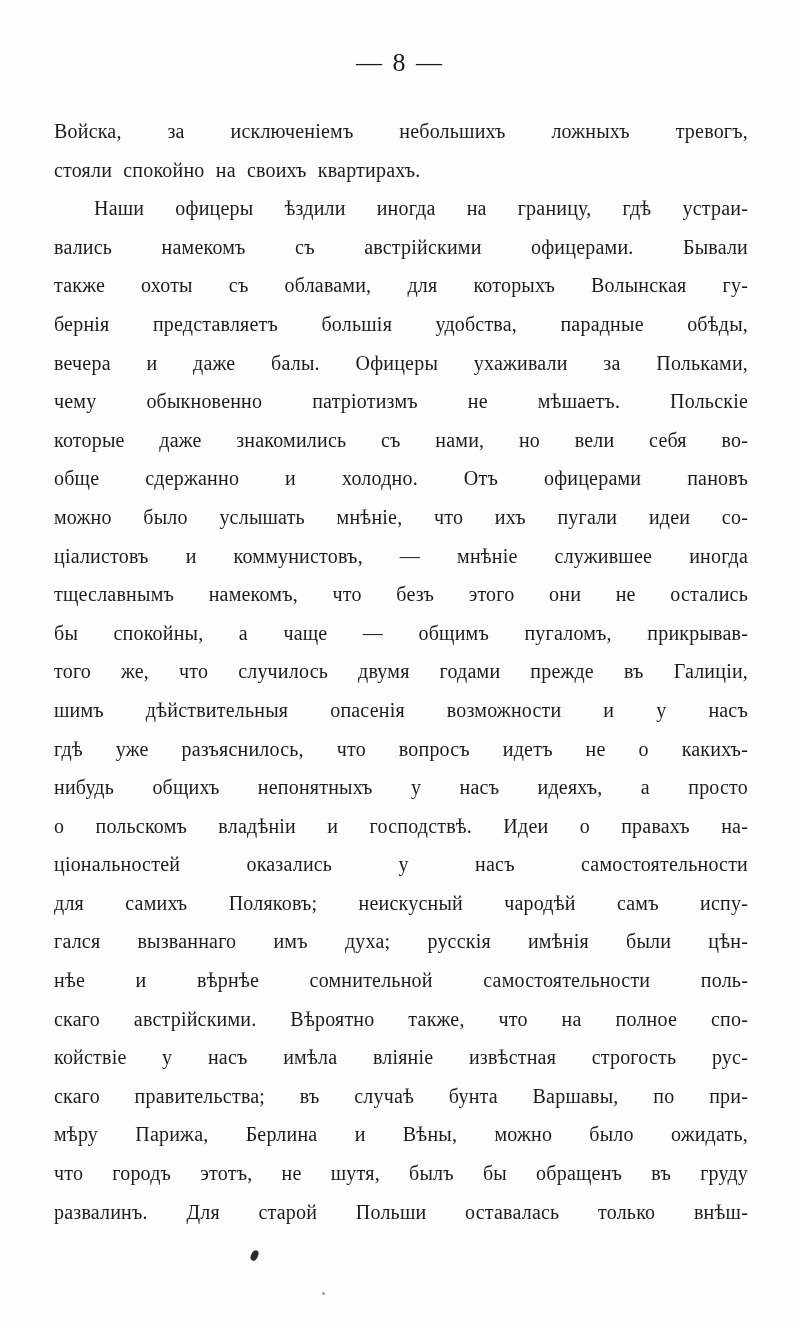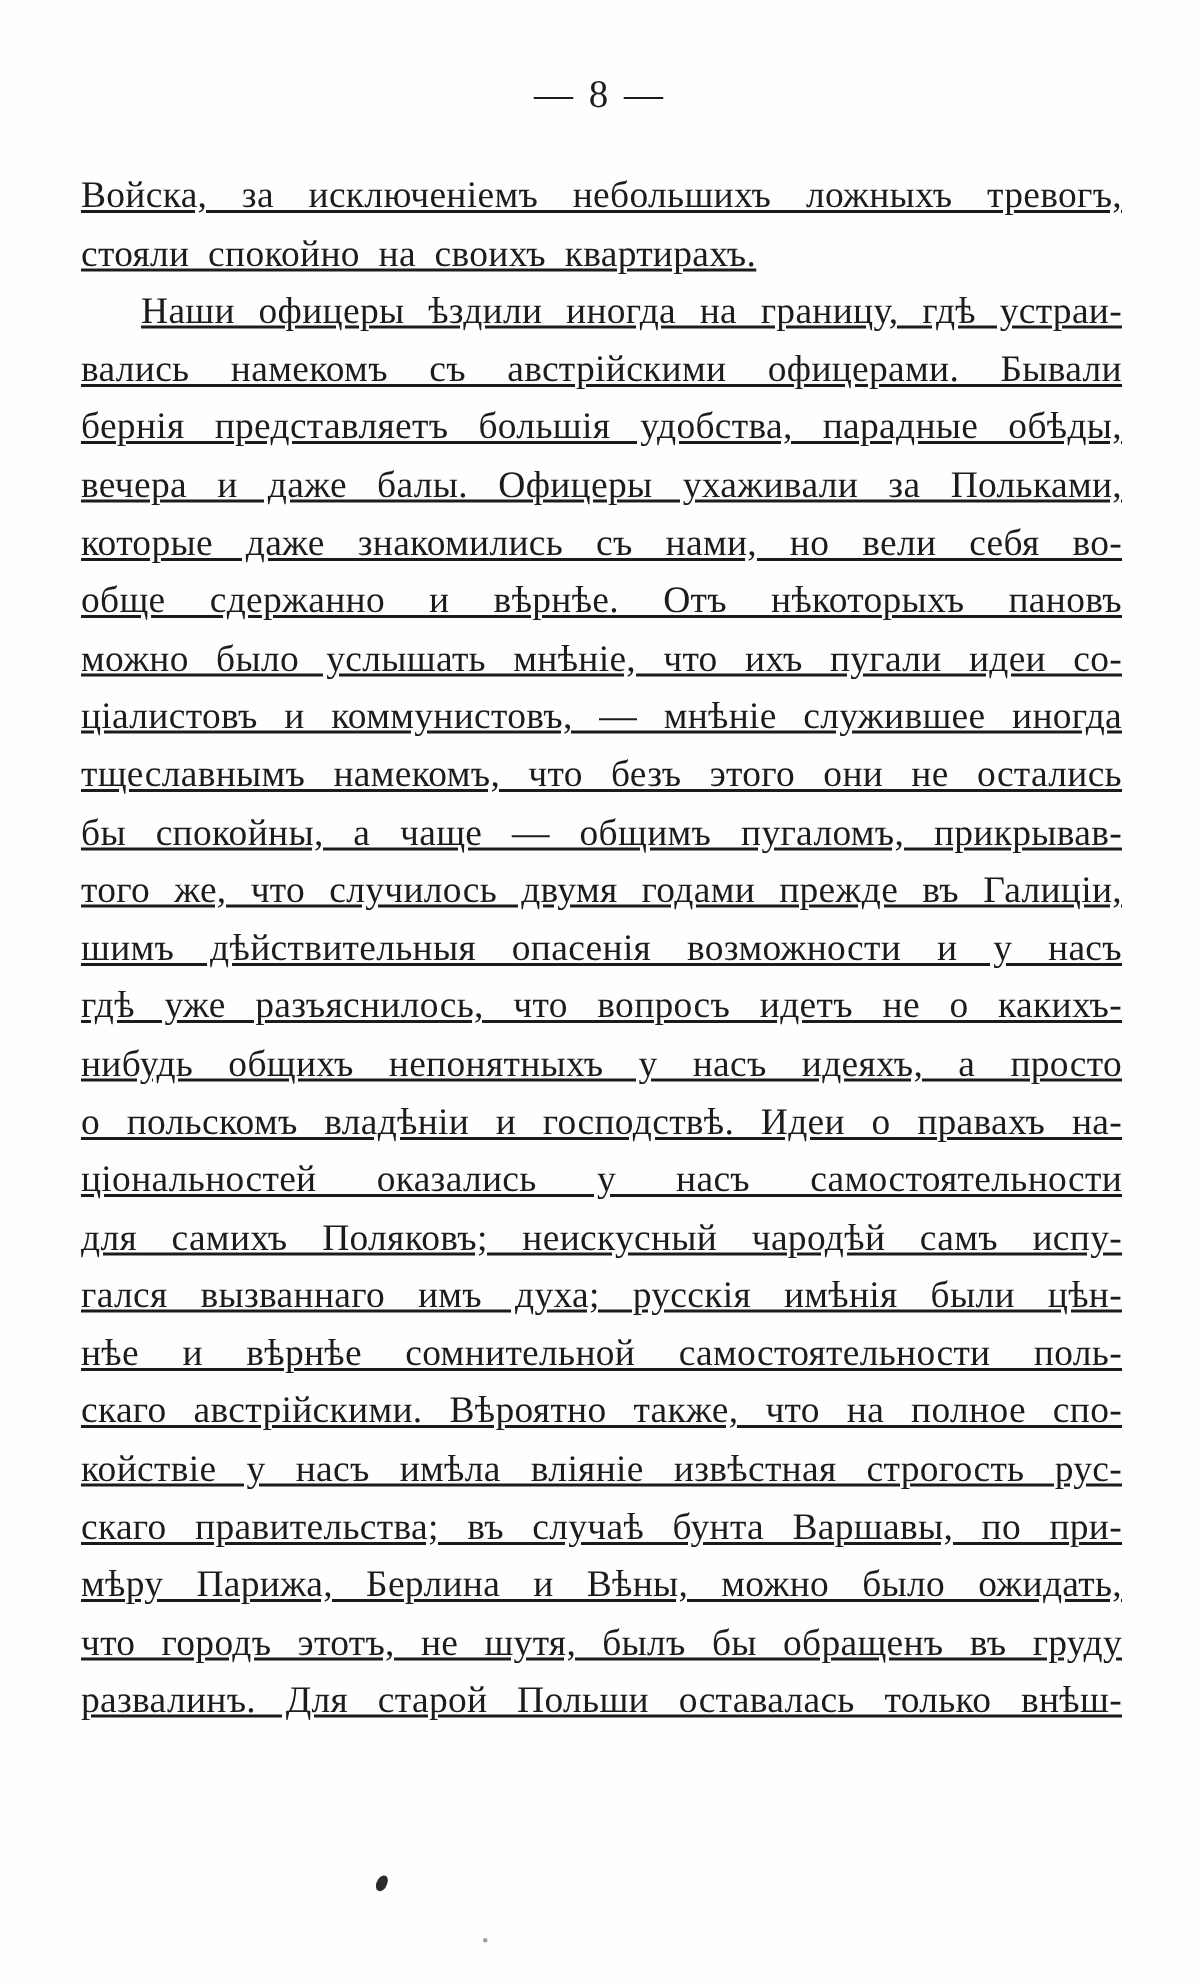--- a/index.html
+++ b/index.html
@@ -23,29 +23,28 @@
     letter-spacing: 2px;
     color: #1c1c1c;
   }
   .text-block {
     position: absolute;
     top: 112px;
     left: 54px;
     width: 694px;
   }
   .line {
-    font-size: 25px;
+    font-size: 20px;
     line-height: 38.6px;
     height: 38.6px;
     white-space: nowrap;
     text-align: justify;
     text-align-last: justify;
     letter-spacing: 0.2px;
     word-spacing: 1px;
-    text-decoration: underline;
   }
   
   .line.short {
     text-align-last: left;
     word-spacing: 6px;
   }
   
   .line.indent {
     text-indent: 40px;
   }
@@ -67,24 +66,26 @@
   <div class="text-block">
 
     <div>
       <div class="line">Войска, за исключеніемъ небольшихъ ложныхъ тревогъ,</div>
       <div class="line short">стояли спокойно на своихъ квартирахъ.</div>
     </div>
 
     <div>
       <div class="line indent">Наши офицеры ѣздили иногда на границу, гдѣ устраи-</div>
       <div class="line">вались намекомъ съ австрійскими офицерами. Бывали</div>
+      <div class="line">также охоты съ облавами, для которыхъ Волынская гу-</div>
       <div class="line">бернія представляетъ большія удобства, парадные обѣды,</div>
       <div class="line">вечера и даже балы. Офицеры ухаживали за Польками,</div>
+      <div class="line">чему обыкновенно патріотизмъ не мѣшаетъ. Польскіе</div>
       <div class="line">которые даже знакомились съ нами, но вели себя во-</div>
-      <div class="line">обще сдержанно и вѣрнѣе. Отъ нѣкоторыхъ пановъ</div>
+      <div class="line">обще сдержанно и холодно. Отъ офицерами пановъ</div>
       <div class="line">можно было услышать мнѣніе, что ихъ пугали идеи со-</div>
       <div class="line">ціалистовъ и коммунистовъ, — мнѣніе служившее иногда</div>
       <div class="line">тщеславнымъ намекомъ, что безъ этого они не остались</div>
       <div class="line">бы спокойны, а чаще — общимъ пугаломъ, прикрывав-</div>
       <div class="line">того же, что случилось двумя годами прежде въ Галиціи,</div>
       <div class="line">шимъ дѣйствительныя опасенія возможности и у насъ</div>
       <div class="line">гдѣ уже разъяснилось, что вопросъ идетъ не о какихъ-</div>
       <div class="line">нибудь общихъ непонятныхъ у насъ идеяхъ, а просто</div>
       <div class="line">о польскомъ владѣніи и господствѣ. Идеи о правахъ на-</div>
       <div class="line">ціональностей оказались у насъ самостоятельности</div>

